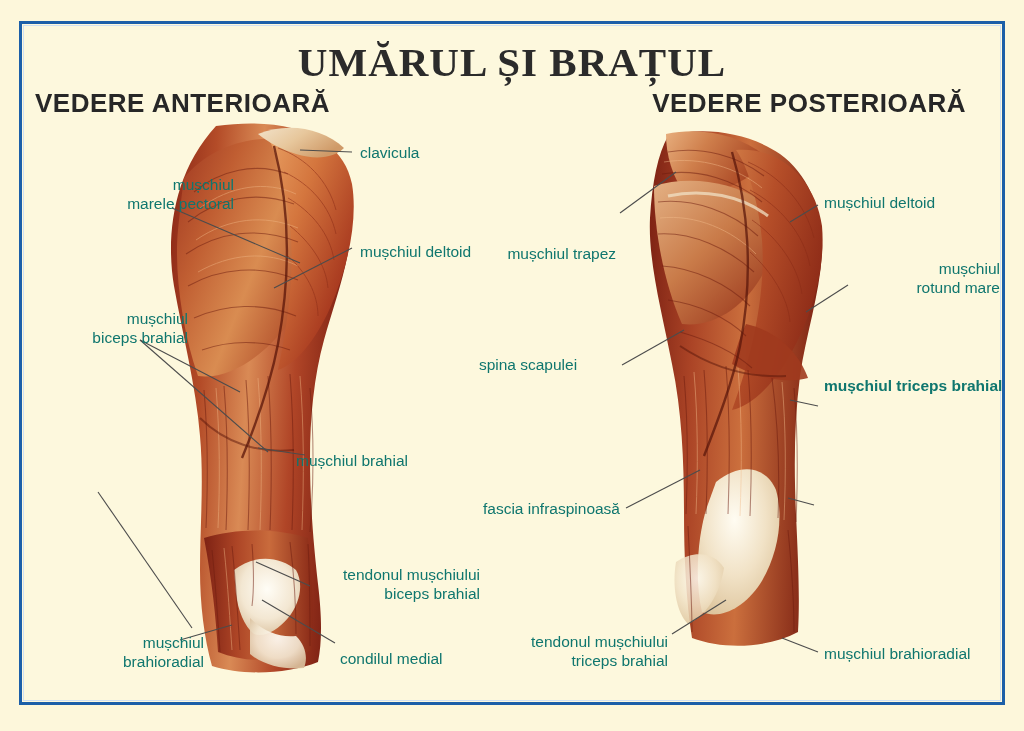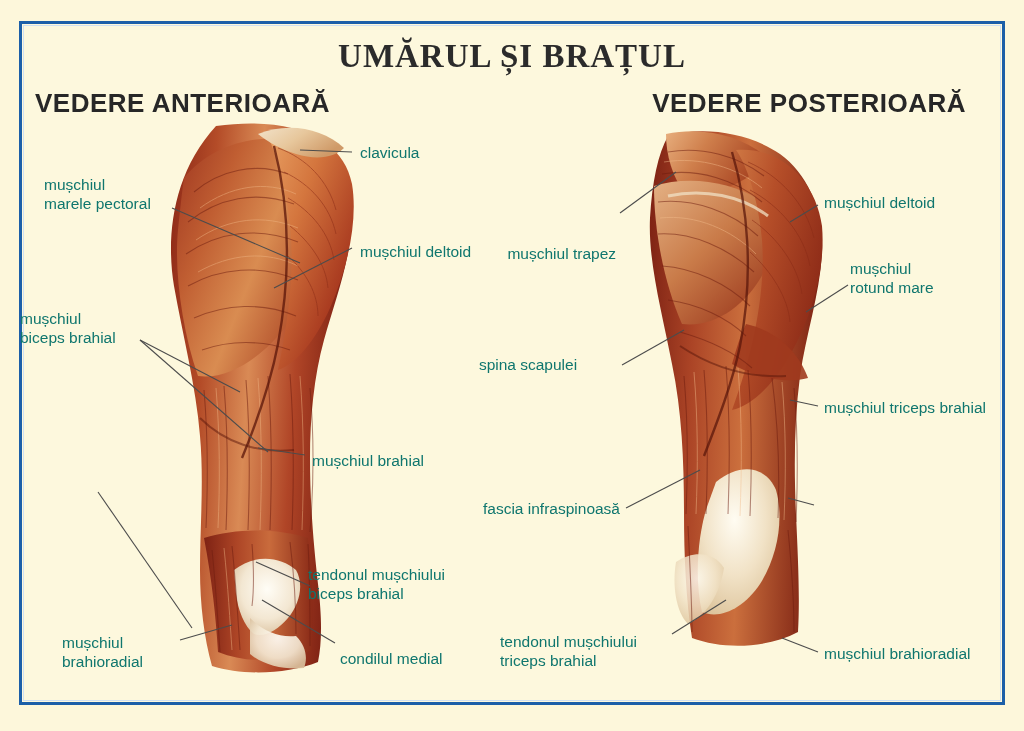--- a/index.html
+++ b/index.html
@@ -24,21 +24,21 @@
     content:"";position:absolute;left:1px;top:1px;right:1px;bottom:1px;
     border:1px solid #cfe0f2;pointer-events:none;
   }
 
   
   .title{
     position:absolute;left:0;right:0;top:38px;
     text-align:center;
     font-family:"Liberation Serif", serif;
     font-weight:bold;
-    font-size:33px;
+    font-size:41px;
     letter-spacing:1px;
     color:#2b2b2b;
   }
   .subtitle{
     position:absolute;top:88px;
     font-family:"Liberation Sans", sans-serif;
     font-weight:bold;
     font-size:26px;
     color:#272727;
     letter-spacing:.5px;
@@ -47,21 +47,21 @@
   .subtitle.right{right:58px;}
 
   
   .lbl{
     position:absolute;
     font-size:15.5px;
     color:#0f766e;
     line-height:1.22;
     white-space:pre;
   }
-  .lbl.c{text-align:left;}
+  .lbl.c{text-align:right;}
   .lbl.r{text-align:right;}
 
   
   svg.leaders{
     position:absolute;left:0;top:0;width:1024px;height:731px;
     pointer-events:none;
   }
   svg.leaders line{stroke:#4c4c4c;stroke-width:1.1;}
 
   
@@ -306,41 +306,41 @@
   <div class="lbl" style="left:360px;top:144px;">clavicula</div>
 
   <div class="lbl c" style="left:44px;top:176px;width:190px;">mușchiul
 marele pectoral</div>
 
   <div class="lbl" style="left:360px;top:243px;">mușchiul deltoid</div>
 
   <div class="lbl c" style="left:20px;top:310px;width:168px;">mușchiul
 biceps brahial</div>
 
-  <div class="lbl" style="left:312px;top:452px;">mușchiul brahial</div>
+  <div class="lbl" style="left:296px;top:452px;">mușchiul brahial</div>
 
 
   <div class="lbl c" style="left:308px;top:566px;width:172px;">tendonul mușchiului
 biceps brahial</div>
 
   <div class="lbl" style="left:340px;top:650px;">condilul medial</div>
 
   <div class="lbl c" style="left:62px;top:634px;width:142px;">mușchiul
 brahioradial</div>
 
   <div class="lbl r" style="left:432px;top:205px;width:184px;margin-top:40px;">mușchiul trapez</div>
 
   <div class="lbl" style="left:824px;top:194px;">mușchiul deltoid</div>
 
   <div class="lbl c" style="left:850px;top:260px;width:150px;">mușchiul
 rotund mare</div>
 
   <div class="lbl r" style="left:440px;top:356px;width:176px;text-align:center;">spina scapulei</div>
 
-  <div class="lbl" style="left:824px;top:399px;">mușchiul triceps brahial</div>
+  <div class="lbl" style="left:824px;top:377px;font-weight:bold;">mușchiul triceps brahial</div>
 
   <div class="lbl r" style="left:442px;top:500px;width:178px;">fascia infraspinoasă</div>
 
 
   <div class="lbl c" style="left:500px;top:633px;width:168px;">tendonul mușchiului
 triceps brahial</div>
 
   <div class="lbl" style="left:824px;top:645px;">mușchiul brahioradial</div>
 </div>
 

